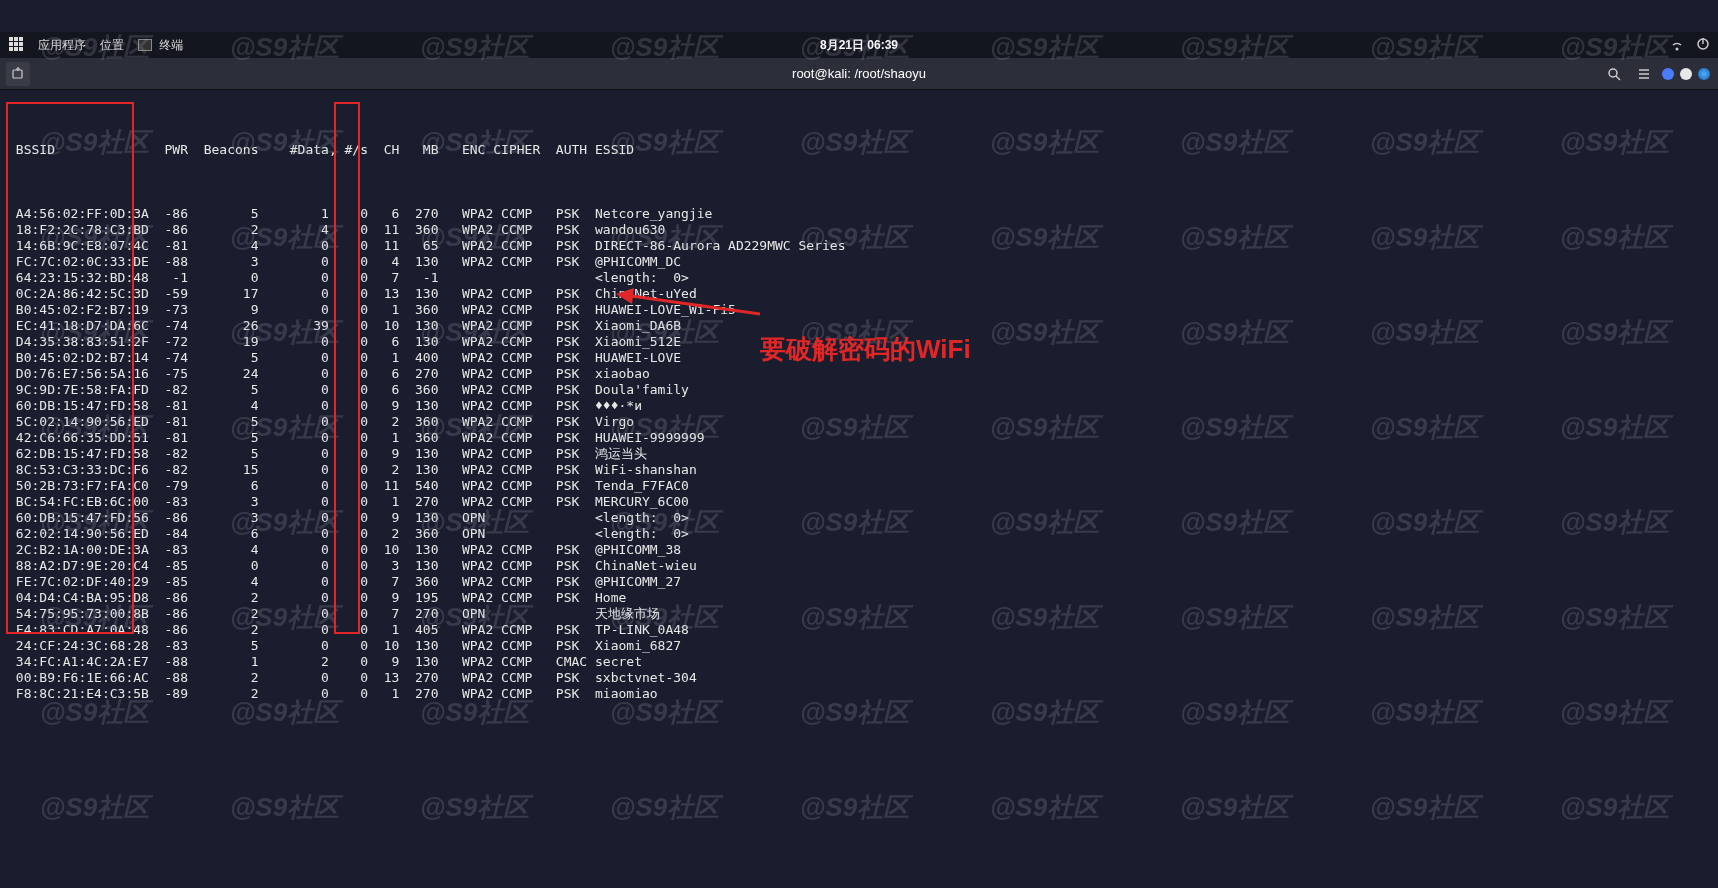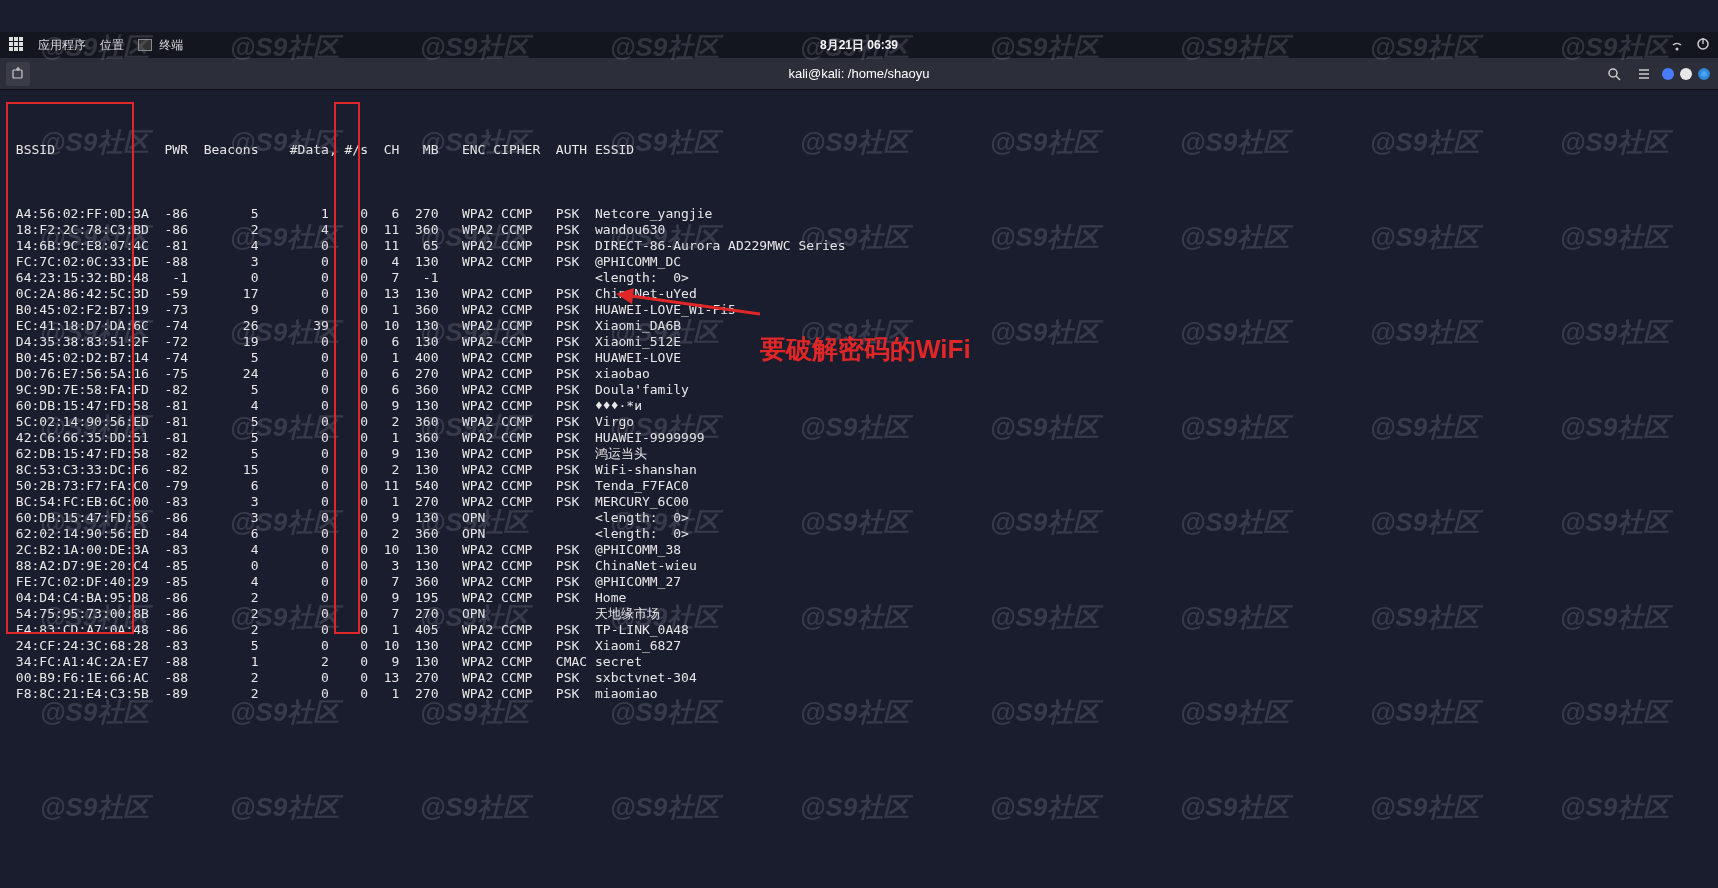--- a/index.html
+++ b/index.html
@@ -153,21 +153,21 @@
   </div>
 </div>
 
 <div class="titlebar">
   <div class="titlebar-left">
     <svg width="14" height="14" viewBox="0 0 14 14">
         <rect x="2" y="3" width="9" height="8" rx="1" stroke="#ccc" stroke-width="1.2" fill="none"></rect>
         <path d="M7 0v4M5 2h4" stroke="#ccc" stroke-width="1.2"></path>
       </svg>
   </div>
-  <span>kali@kali: /home/shaoyu</span>
+  <span>root@kali: /root/shaoyu</span>
   <div class="titlebar-right">
     <span class="tb-btn">
       <svg width="14" height="14" viewBox="0 0 14 14">
           <circle cx="6" cy="6" r="4" stroke="#ccc" stroke-width="1.5" fill="none"></circle>
           <path d="M9 9l4 4" stroke="#ccc" stroke-width="1.5"></path>
         </svg>
     </span>
     <span class="tb-btn">
       <svg width="14" height="14" viewBox="0 0 14 14">
           <path d="M2 3h10M2 7h10M2 11h10" stroke="#ccc" stroke-width="1.5"></path>

